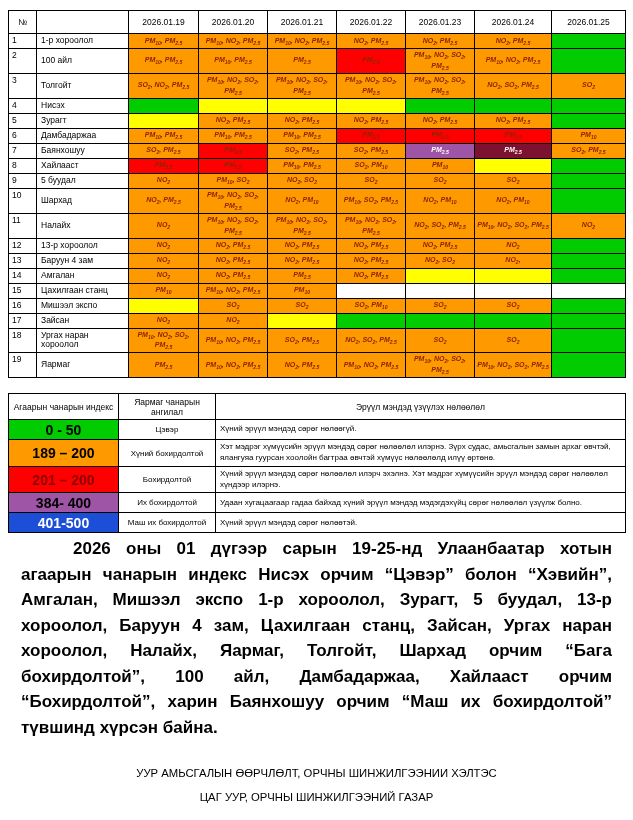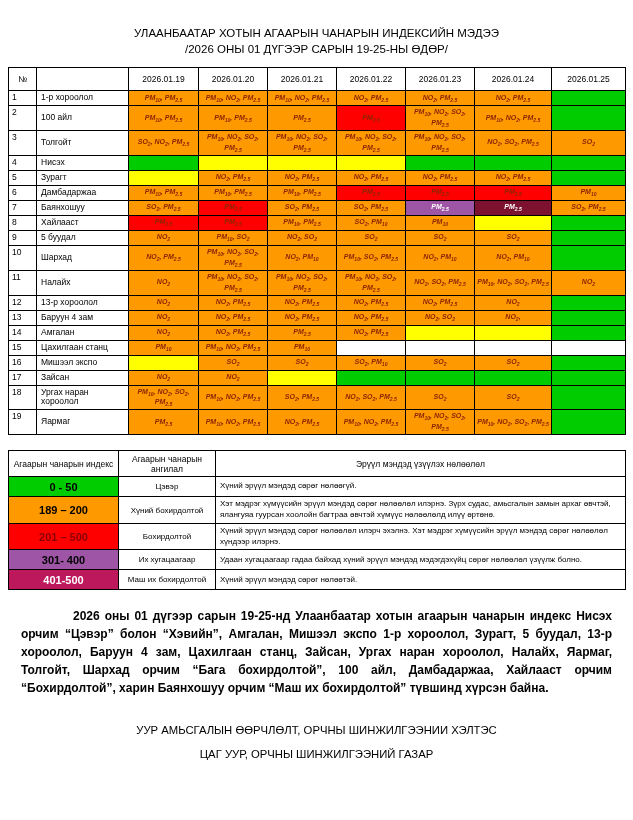--- a/index.html
+++ b/index.html
@@ -27,42 +27,38 @@
   }
   .aqi-table td.val.lighttext { color: #fff; }
   sub { font-size: 0.72em; }
 
   .legend-table { margin: 15px 0 0 8px; width: 617px; }
   .legend-table th {
     font-weight: normal; font-size: 8.5px; background: #fff; text-align: center;
     vertical-align: middle; height: 26px; padding: 1px 3px; line-height: 1.2;
   }
   .legend-table td { font-size: 8px; }
-  .legend-table td.range { font-size: 11px; font-weight: bold; text-align: center; vertical-align: middle; height: 20px; }
+  .legend-table td.range { font-size: 14px; font-weight: bold; text-align: center; vertical-align: middle; height: 20px; }
   .legend-table td.range.c-red { color: #8B0000; }
   .legend-table td.range.c-maroon { color: #fff; }
   .legend-table td.cat { text-align: center; vertical-align: middle; padding: 1px 2px; }
   .legend-table td.effect { text-align: left; vertical-align: middle; padding: 2px 4px; line-height: 1.35; }
 
   .summary {
-    margin: 17px 21px 0 21px; font-size: 12px; font-weight: bold;
+    margin: 3px 21px 0 21px; font-size: 17px; font-weight: bold;
     text-align: justify; line-height: 1.5; text-indent: 52px;
   }
   .footer { margin-top: 26px; text-align: center; font-size: 11.3px; line-height: 1.35; }
   .footer .fline { margin-top: 8px; }
 </style>
 </head>
 <body>
 
 <div class="page">
 
-  <div class="title-block">
-    <div>УЛААНБААТАР ХОТЫН АГААРЫН ЧАНАРЫН ИНДЕКСИЙН МЭДЭЭ</div>
-    <div>/2026 ОНЫ 01 ДҮГЭЭР САРЫН 19-25-НЫ ӨДӨР/</div>
-  </div>
 
   <table class="aqi-table">
     <colgroup>
       <col style="width:28px">
         <col style="width:92px">
         <col style="width:70px">
         <col style="width:69px">
       <col style="width:69px">
         <col style="width:69px">
         <col style="width:69px">
@@ -297,47 +293,47 @@
 
   <table class="legend-table">
     <colgroup>
       <col style="width:110px">
         <col style="width:97px">
         <col style="width:410px">
     </colgroup>
     <thead>
         <tr id="legend-head-row">
           <th>Агаарын чанарын индекс</th>
-          <th>Агаарын чанарын ангилал</th>
+          <th>Яармаг чанарын ангилал</th>
           <th>Эрүүл мэндэд үзүүлэх нөлөөлөл</th>
         </tr>
       </thead>
     <tbody id="legend-body">
         <tr>
           <td class="range c-green" style="background: rgb(0, 204, 0);">0 - 50</td>
           <td class="cat">Цэвэр</td>
           <td class="effect">Хүний эрүүл мэндэд сөрөг нөлөөгүй.</td>
         </tr>
         <tr>
           <td class="range c-orange" style="background: rgb(255, 153, 0);">189 – 200</td>
           <td class="cat">Хүний бохирдолтой</td>
           <td class="effect">Хэт мэдрэг хүмүүсийн эрүүл мэндэд  сөрөг нөлөөлөл илэрнэ. Зүрх судас, амьсгалын замын архаг өвчтэй, ялангуяа гуурсан хоолойн багтраа өвчтэй хүмүүс нөлөөлөлд илүү өртөнө.</td>
         </tr>
         <tr>
-          <td class="range c-red" style="background: rgb(255, 0, 0);">201 – 500</td>
+          <td class="range c-red" style="background: rgb(255, 0, 0);">201 – 200</td>
           <td class="cat">Бохирдолтой</td>
           <td class="effect">Хүний эрүүл мэндэд сөрөг нөлөөлөл илэрч эхэлнэ. Хэт мэдрэг хүмүүсийн эрүүл мэндэд сөрөг нөлөөлөл хүндээр илэрнэ.</td>
         </tr>
         <tr>
-          <td class="range c-purple" style="background: rgb(158, 85, 165);">301- 400</td>
-          <td class="cat">Их хугацаагаар</td>
+          <td class="range c-purple" style="background: rgb(158, 85, 165);">384- 400</td>
+          <td class="cat">Их бохирдолтой</td>
           <td class="effect">Удаан хугацаагаар гадаа байхад хүний эрүүл мэндэд мэдэгдэхүйц сөрөг нөлөөлөл үзүүлж болно.</td>
         </tr>
         <tr>
-          <td class="range c-maroon" style="background: #be185d; margin-left: 29px;">401-500</td>
+          <td class="range c-maroon" style="background: #1d4ed8; margin-left: 29px;">401-500</td>
           <td class="cat">Маш их бохирдолтой</td>
           <td class="effect">Хүний эрүүл мэндэд сөрөг нөлөөтэй.</td>
         </tr>
       </tbody>
   </table>
 
   <p class="summary">2026 оны 01 дүгээр сарын 19-25-нд Улаанбаатар хотын агаарын чанарын индекс Нисэх орчим “Цэвэр” болон “Хэвийн”, Амгалан, Мишээл экспо 1-р хороолол, Зурагт, 5 буудал, 13-р хороолол, Баруун 4 зам, Цахилгаан станц, Зайсан, Ургах наран хороолол, Налайх, Яармаг, Толгойт, Шархад орчим “Бага бохирдолтой”, 100 айл, Дамбадаржаа, Хайлааст орчим “Бохирдолтой”, харин Баянхошуу орчим “Маш их бохирдолтой” түвшинд хүрсэн байна.</p>
 
   <div class="footer">
     <div class="fline">УУР АМЬСГАЛЫН ӨӨРЧЛӨЛТ, ОРЧНЫ ШИНЖИЛГЭЭНИИ ХЭЛТЭС</div>

